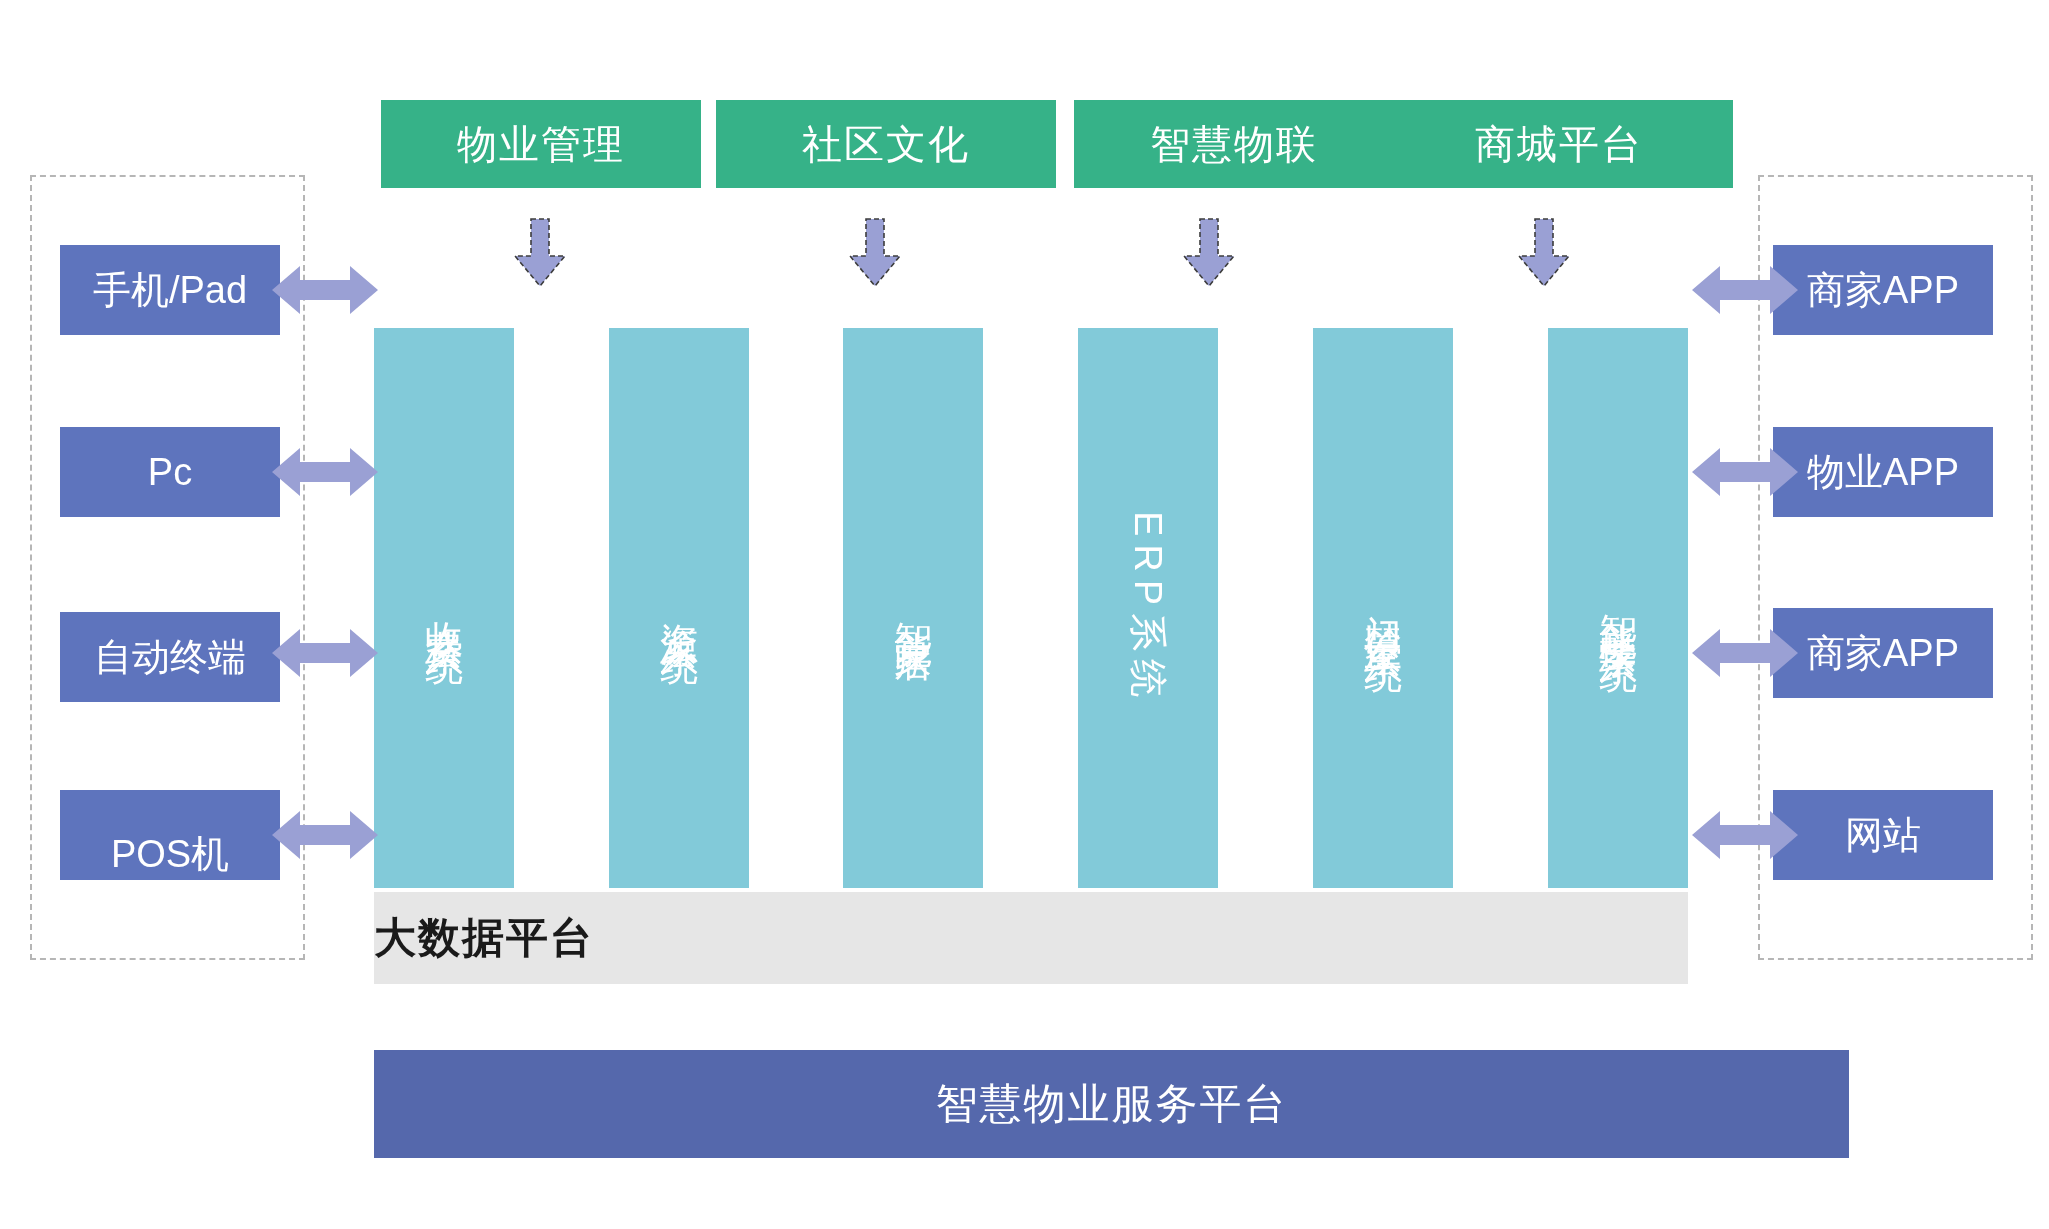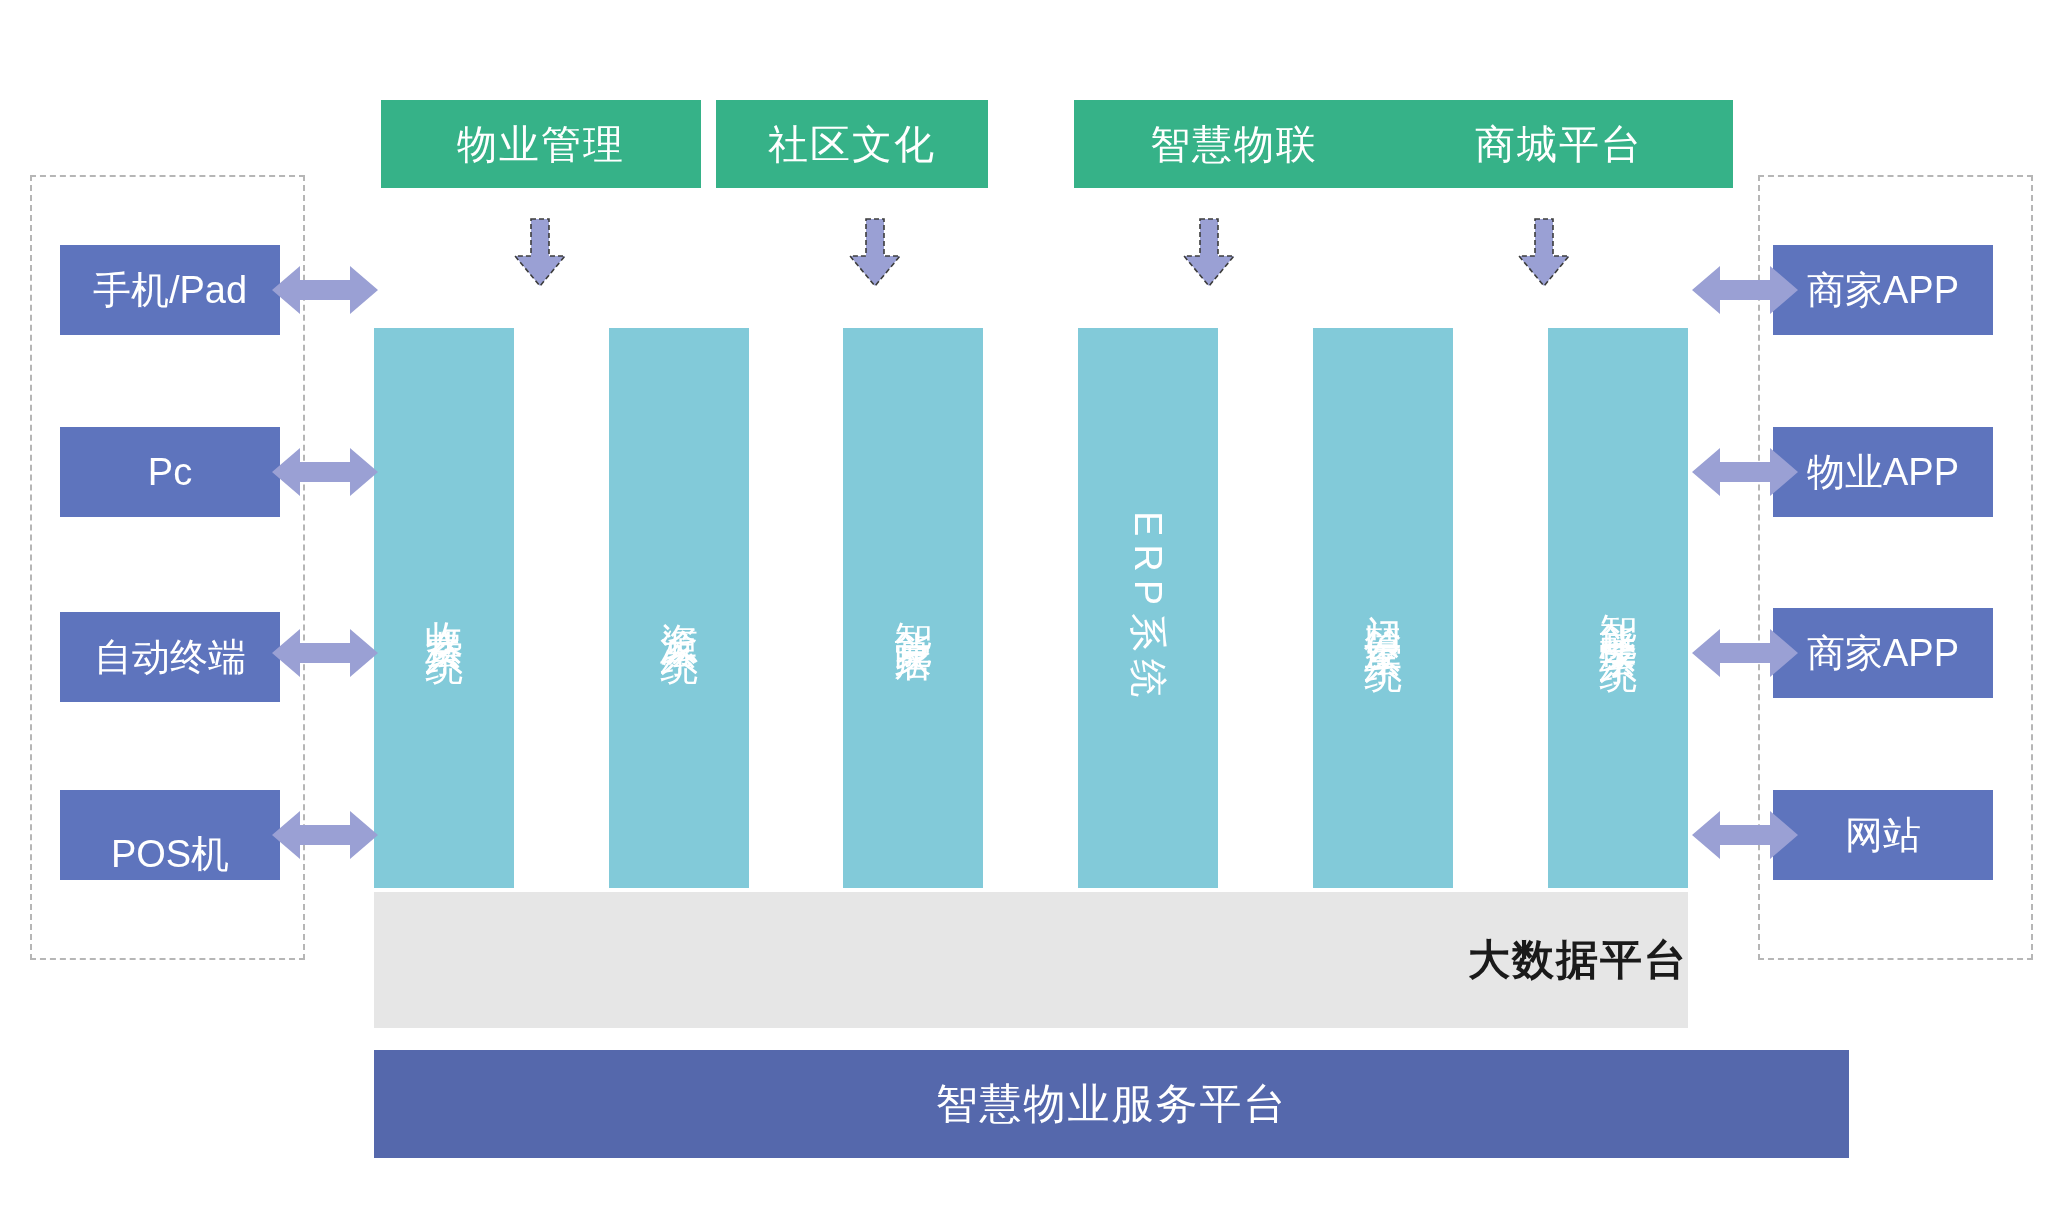--- a/index.html
+++ b/index.html
@@ -38,21 +38,21 @@
     align-items: center;
     justify-content: center;
     font-size: 40px;
     letter-spacing: 2px;
     box-sizing: border-box;
     top: 100px;
     height: 88px;
     white-space: nowrap;
   }
   #green-0 { left: 381px;  width: 320px; }
-  #green-1 { left: 716px;  width: 272px; }
+  #green-1 { left: 716px;  width: 340px; }
   #green-2 { left: 1050px; width: 320px; margin-left: 24px; }
   #green-3 { left: 1385px; width: 348px; }
 
   
   .down-arrow {
     position: absolute;
     top: 218px;
     width: 56px;
     height: 70px;
   }
@@ -132,26 +132,26 @@
   #harrow-r-1 { top: 443px; }
   #harrow-r-2 { top: 624px; }
   #harrow-r-3 { top: 806px; }
 
   
   #bigdata-bar {
     position: absolute;
     left: 374px;
     top: 892px;
     width: 1314px;
-    height: 136px;
+    height: 92px;
     background: #e6e6e6;
     color: #1a1a1a;
     display: flex;
     align-items: center;
-    justify-content: flex-end;
+    justify-content: flex-start;
     font-size: 42px;
     font-weight: bold;
     letter-spacing: 2px;
     box-sizing: border-box;
   }
   #platform-bar {
     position: absolute;
     left: 374px;
     top: 1050px;
     width: 1475px;

